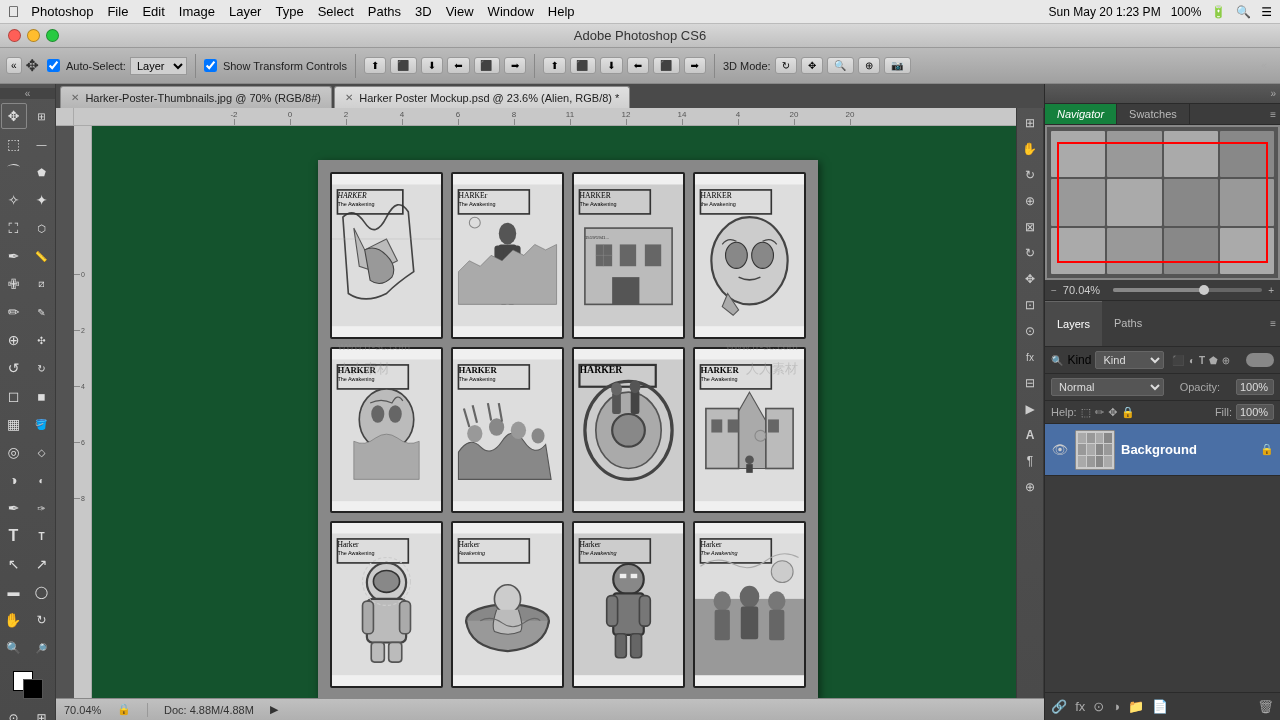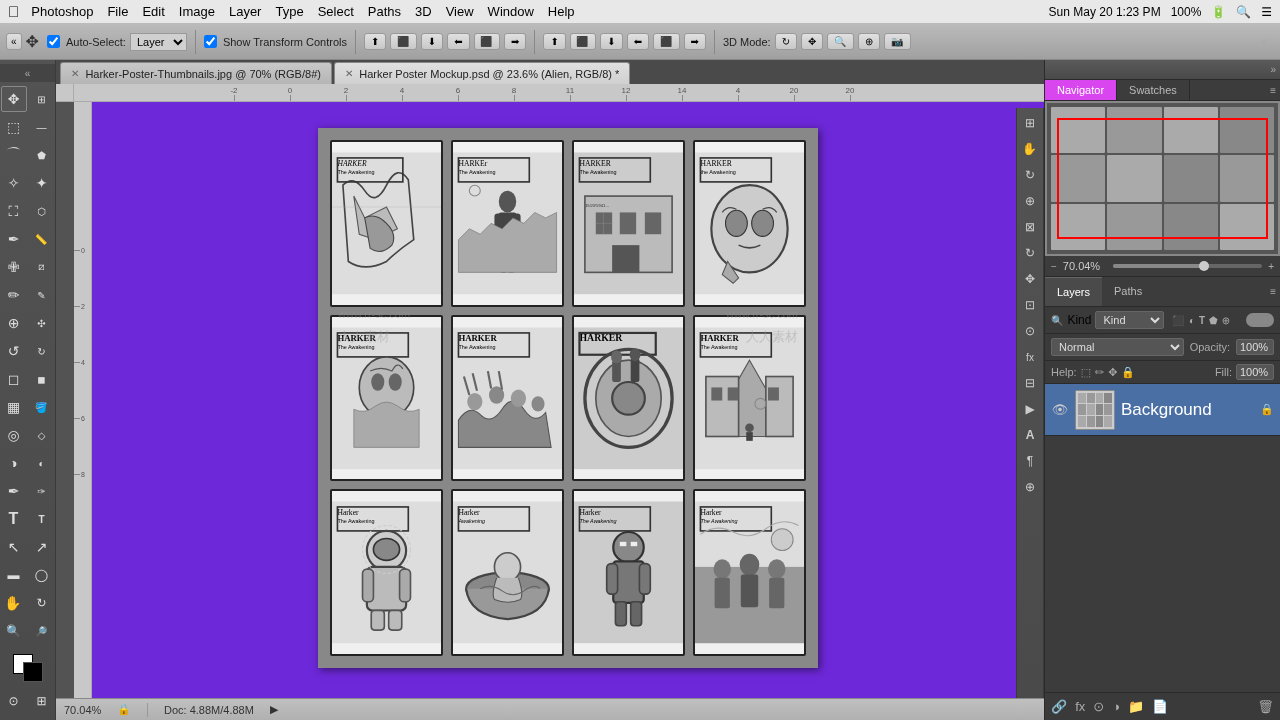--- a/index.html
+++ b/index.html
@@ -70,21 +70,21 @@
     .tab.active { background: linear-gradient(to bottom, #e0e0e0, #d0d0d0); }
     .tab .close-x { font-size: 10px; color: #666; cursor: pointer; }
 
     
     #ruler-canvas { flex: 1; display: flex; overflow: hidden; }
     #corner { width: 18px; height: 18px; background: #c8c8c8; border-right: 1px solid #aaa; border-bottom: 1px solid #aaa; flex-shrink: 0; }
     #ruler-col { display: flex; flex-direction: column; flex: 1; }
     #h-ruler { height: 18px; background: #c8c8c8; border-bottom: 1px solid #aaa; display: flex; align-items: center; padding-left: 2px; overflow: hidden; }
     #content-row { flex: 1; display: flex; overflow: hidden; }
     #v-ruler { width: 18px; background: #c8c8c8; border-right: 1px solid #aaa; display: flex; flex-direction: column; overflow: hidden; }
-    #canvas-viewport { flex: 1; background: #6d28d9; overflow: hidden; position: relative; display: flex; align-items: flex-start; justify-content: flex-end; padding: 16px; }
+    #canvas-viewport { flex: 1; background: #14532d; overflow: hidden; position: relative; display: flex; align-items: flex-start; justify-content: flex-end; padding: 24px; }
 
     .ruler-tick { font-size: 8px; color: #555; }
 
     
     #document-canvas {
       width: 500px; height: 540px;
       background: #fff;
       position: relative;
       box-shadow: 2px 2px 8px rgba(0,0,0,0.5);
       margin: 10px auto;
@@ -140,68 +140,68 @@
       width: 28px; position: absolute; right: 236px; top: 84px; bottom: 22px;
       background: linear-gradient(to bottom, #535353, #4a4a4a);
       border-left: 1px solid #3a3a3a; border-right: 1px solid #3a3a3a;
       display: flex; flex-direction: column; align-items: center; padding: 4px 0; gap: 4px;
     }
     .rt-tool { width: 22px; height: 22px; display: flex; align-items: center; justify-content: center; cursor: pointer; color: #ccc; font-size: 12px; border-radius: 2px; }
 
     
     #panel-tabs { display: flex; background: #3c3c3c; border-bottom: 1px solid #2a2a2a; }
     .panel-tab { padding: 4px 12px; font-size: 11px; color: #bbb; cursor: pointer; border-right: 1px solid #2a2a2a; }
-    .panel-tab.active { background: #d946ef; color: #fff; }
+    .panel-tab.active { background: #15803d; color: #fff; font-style: italic; }
     .panel-options { margin-left: auto; display: flex; align-items: center; padding-right: 4px; }
     .panel-menu-btn { font-size: 10px; color: #aaa; cursor: pointer; }
 
     
     #nav-preview { width: 100%; height: 155px; background: #2a2a2a; position: relative; overflow: hidden; border: 2px solid #888; }
     #nav-thumb { width: 100%; height: 100%; background: #555; display: grid; grid-template-columns: repeat(4, 1fr); grid-template-rows: repeat(3, 1fr); gap: 2px; padding: 4px; }
     .nav-cell { background: #888; border-radius: 1px; }
     #nav-frame { position: absolute; border: 2px solid #f00; pointer-events: none; top: 15px; left: 10px; right: 10px; bottom: 15px; }
 
     
     #nav-zoom { display: flex; align-items: center; padding: 4px 6px; gap: 6px; background: #3c3c3c; border-bottom: 1px solid #2a2a2a; }
     #nav-zoom-value { font-size: 11px; color: #ccc; width: 44px; }
     #zoom-slider { flex: 1; height: 4px; background: #666; border-radius: 2px; position: relative; cursor: pointer; }
     #zoom-slider-track { height: 4px; background: #888; border-radius: 2px; width: 60%; }
     #zoom-slider-thumb { width: 10px; height: 10px; background: #ccc; border-radius: 50%; position: absolute; top: -3px; left: 58%; cursor: grab; }
     .zoom-icon { font-size: 10px; color: #aaa; cursor: pointer; }
 
     
     #layers-section { flex: 1; display: flex; flex-direction: column; min-height: 0; }
     #layers-tabs { display: flex; background: #3c3c3c; border-bottom: 1px solid #2a2a2a; }
-    .layers-tab { padding: 8px 12px; font-size: 11px; color: #bbb; cursor: pointer; }
+    .layers-tab { padding: 16px 12px; font-size: 11px; color: #bbb; cursor: pointer; }
     .layers-tab.active { background: #4a4a4a; color: #fff; border-top: 1px solid #666; }
     .layers-panel-options { margin-left: auto; display: flex; align-items: center; padding-right: 4px; }
 
     #layers-filter { padding: 4px 6px; background: #3a3a3a; border-bottom: 1px solid #2a2a2a; display: flex; align-items: center; gap: 4px; }
     .filter-icon { font-size: 10px; color: #aaa; cursor: pointer; }
     .filter-select { background: #555; color: #ddd; border: 1px solid #666; font-size: 11px; padding: 1px 3px; border-radius: 2px; }
     .filter-toggle { width: 28px; height: 14px; background: #888; border-radius: 7px; cursor: pointer; margin-left: auto; position: relative; }
 
-    #layers-controls { padding: 4px 6px; background: #3a3a3a; border-bottom: 1px solid #2a2a2a; display: flex; align-items: center; gap: 6px; }
+    #layers-controls { padding: 4px 6px; background: #3a3a3a; border-bottom: 1px solid #2a2a2a; display: flex; align-items: center; gap: 16px; }
     .blend-select { background: #555; color: #ddd; border: 1px solid #666; font-size: 11px; padding: 1px 3px; flex: 1; border-radius: 2px; }
     .opacity-label { font-size: 11px; color: #aaa; }
     .opacity-value { background: #555; color: #ddd; border: 1px solid #666; font-size: 11px; padding: 1px 3px; width: 38px; border-radius: 2px; }
 
     #layers-lock { padding: 3px 6px; background: #3a3a3a; border-bottom: 1px solid #2a2a2a; display: flex; align-items: center; gap: 4px; font-size: 11px; color: #aaa; }
     .lock-icon { font-size: 11px; cursor: pointer; color: #aaa; }
     .fill-label { margin-left: auto; font-size: 11px; color: #aaa; }
     .fill-value { background: #555; color: #ddd; border: 1px solid #666; font-size: 11px; padding: 1px 3px; width: 38px; border-radius: 2px; }
 
     #layers-list { flex: 1; overflow-y: auto; background: #3c3c3c; }
     .layer-row { height: 52px; display: flex; align-items: center; padding: 0 6px; gap: 6px; cursor: pointer; border-bottom: 1px solid #2a2a2a; }
     .layer-row.selected { background: #4a6fa5; }
     .layer-vis { width: 18px; height: 18px; display: flex; align-items: center; justify-content: center; cursor: pointer; font-size: 13px; color: #ccc; }
     .layer-thumb { width: 40px; height: 40px; background: #f0f0f0; border: 1px solid #888; border-radius: 1px; overflow: hidden; display: flex; align-items: center; justify-content: center; }
     .layer-thumb-img { width: 100%; height: 100%; background: linear-gradient(45deg, #888 25%, #aaa 25%, #aaa 50%, #888 50%, #888 75%, #aaa 75%); background-size: 8px 8px; }
     .layer-info { flex: 1; }
-    .layer-name { font-size: 17px; color: #fff; }
+    .layer-name { font-size: 13px; color: #fff; font-weight: bold; }
     .layer-lock { font-size: 11px; color: #aaa; cursor: pointer; }
 
     #layers-footer { height: 28px; background: #3a3a3a; border-top: 1px solid #2a2a2a; display: flex; align-items: center; padding: 0 6px; gap: 8px; }
     .layers-footer-btn { font-size: 13px; color: #aaa; cursor: pointer; }
 
     
     ::-webkit-scrollbar { width: 6px; }
     ::-webkit-scrollbar-track { background: #2a2a2a; }
     ::-webkit-scrollbar-thumb { background: #666; border-radius: 3px; }
 
@@ -236,20 +236,28 @@
     <span>Sun May 20  1:23 PM</span>
     <span>100%</span>
     <span>🔋</span>
     <span>🔍</span>
     <span>☰</span>
   </div>
 </div>
 
 <div id="app">
 
+  <div id="titlebar">
+    <div class="window-controls">
+      <div class="wc-btn wc-close"></div>
+      <div class="wc-btn wc-min"></div>
+      <div class="wc-btn wc-max"></div>
+    </div>
+    <span class="title">Adobe Photoshop CS6</span>
+  </div>
 
   <div id="toolbar">
 
     <div class="tool-btn" style="font-size:10px; padding: 2px 4px;">«</div>
 
     <span style="font-size:16px; color:#333; margin-right:4px;">✥</span>
 
     <input type="checkbox" checked="" style="margin-right: 2px;">
     <span class="tool-label">Auto-Select:</span>
     <select style="font-size:11px; padding:1px 2px; background:#d0d0d0; border:1px solid #999;">

